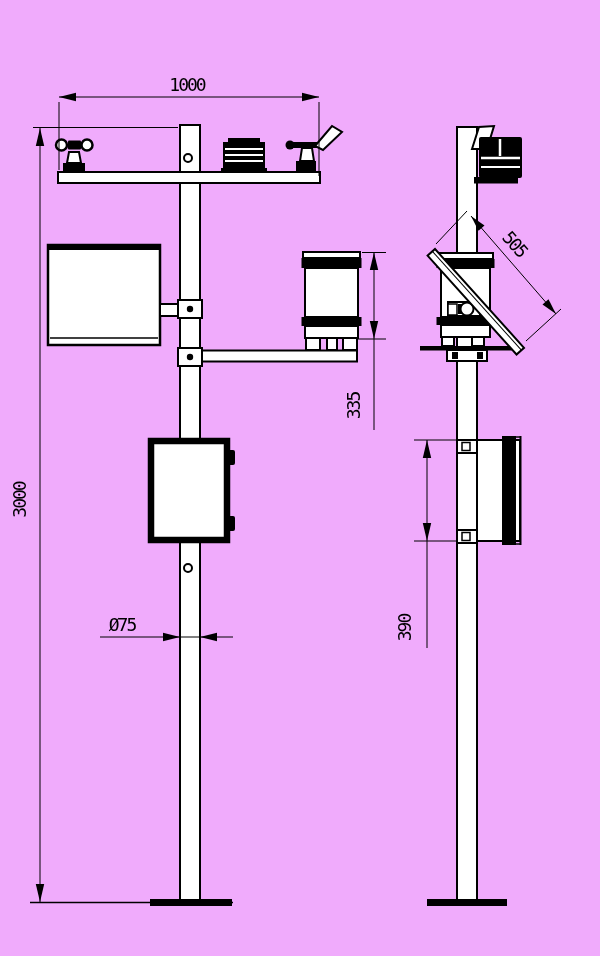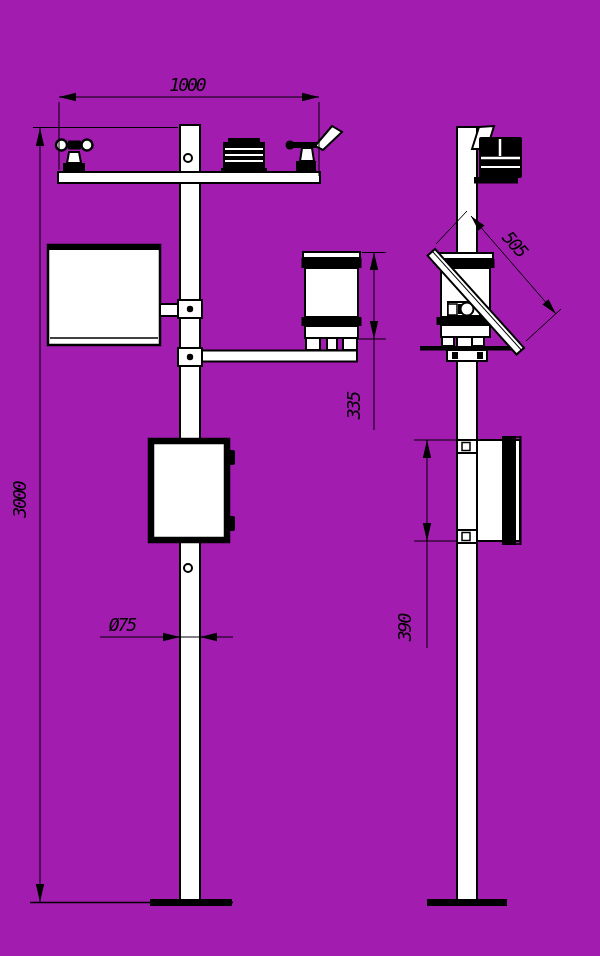--- a/index.html
+++ b/index.html
@@ -1,22 +1,21 @@
 <!DOCTYPE html>
 <html><head>
 <meta charset="utf-8">
 <style>
   html,body{margin:0;padding:0;background:#ffffff;}
   .sheet{
     position:relative;
     width:600px;height:956px;
-    background:#a21caf;
+    background:#f0abfc;
     overflow:hidden;
     font-family:"DejaVu Sans Mono", monospace;
-    font-style:italic;
   }
   svg{display:block;}
   .ink{stroke:#000000;fill:none;}
   .w1{stroke-width:1;}
   .w15{stroke-width:1.5;}
   .w2{stroke-width:2;}
   .w25{stroke-width:2.5;}
   .w7{stroke-width:6.5;}
   .fill{fill:#000000;stroke:none;}
   .paper{fill:#ffffff;}

